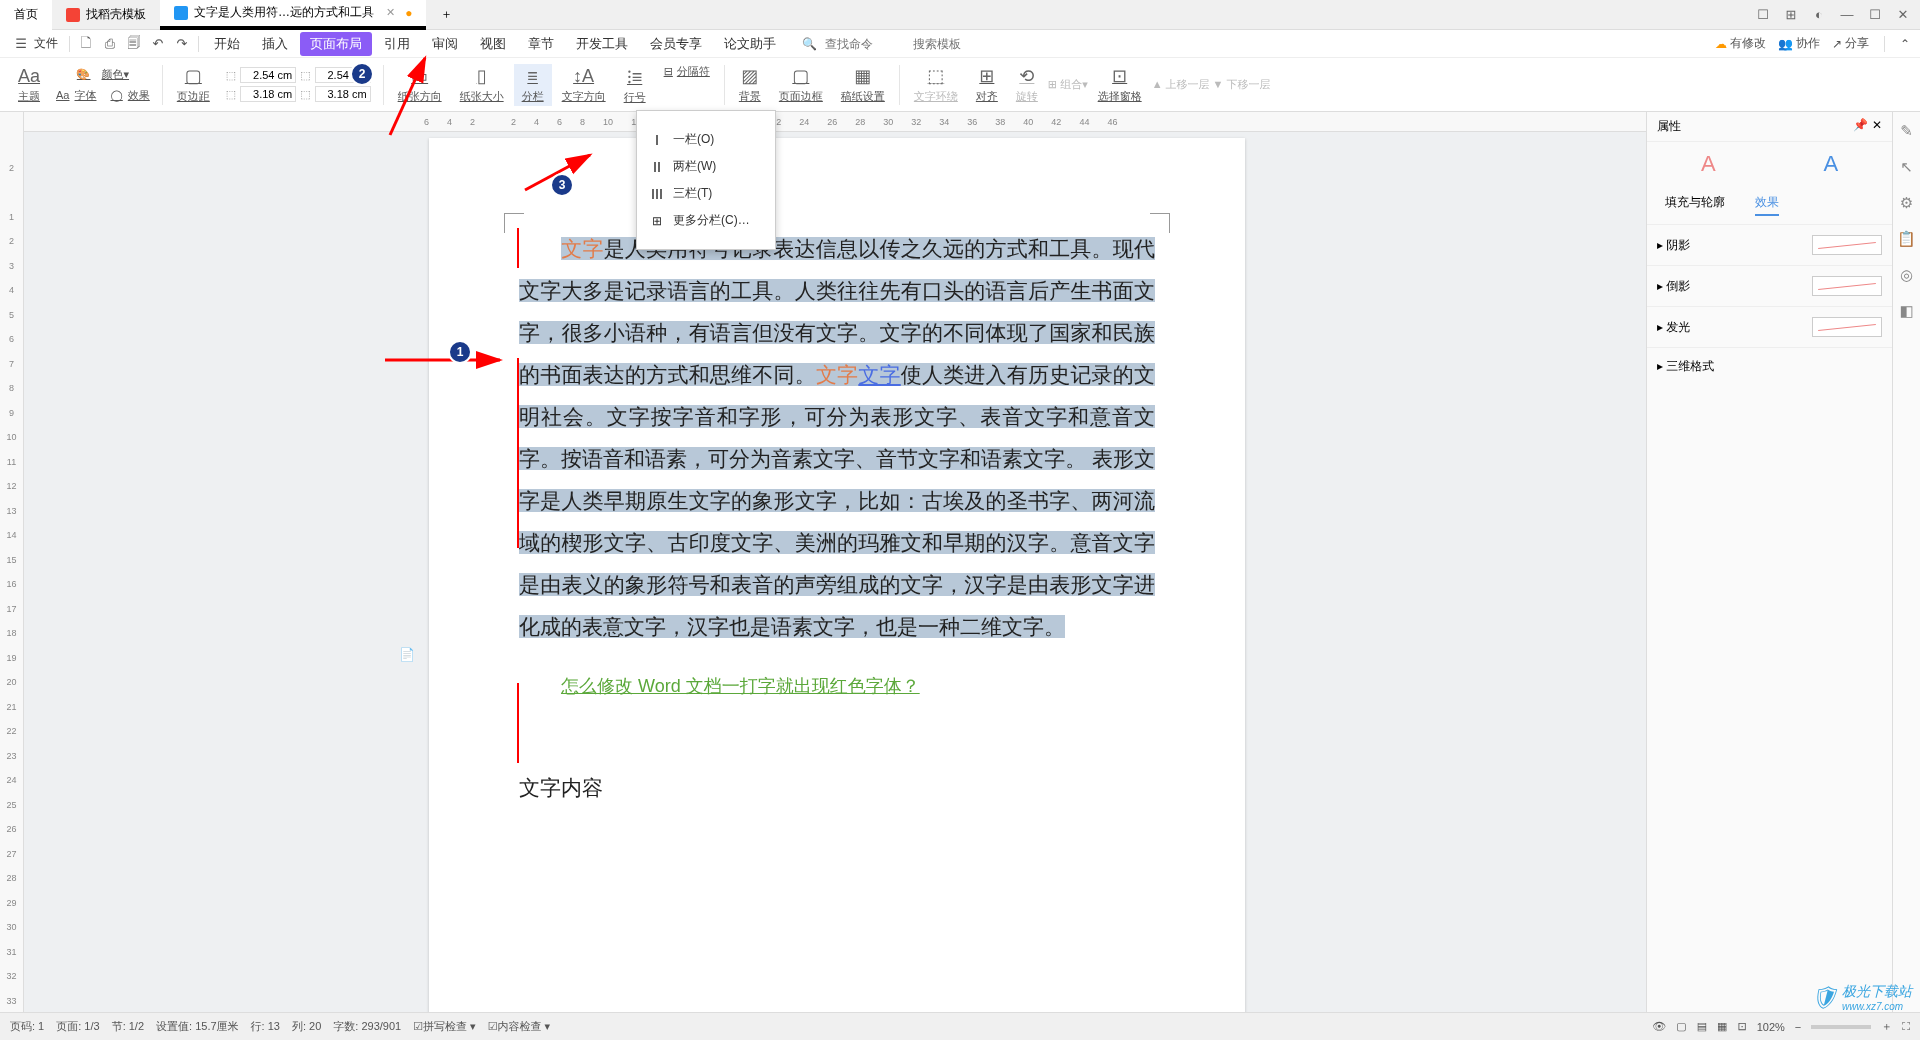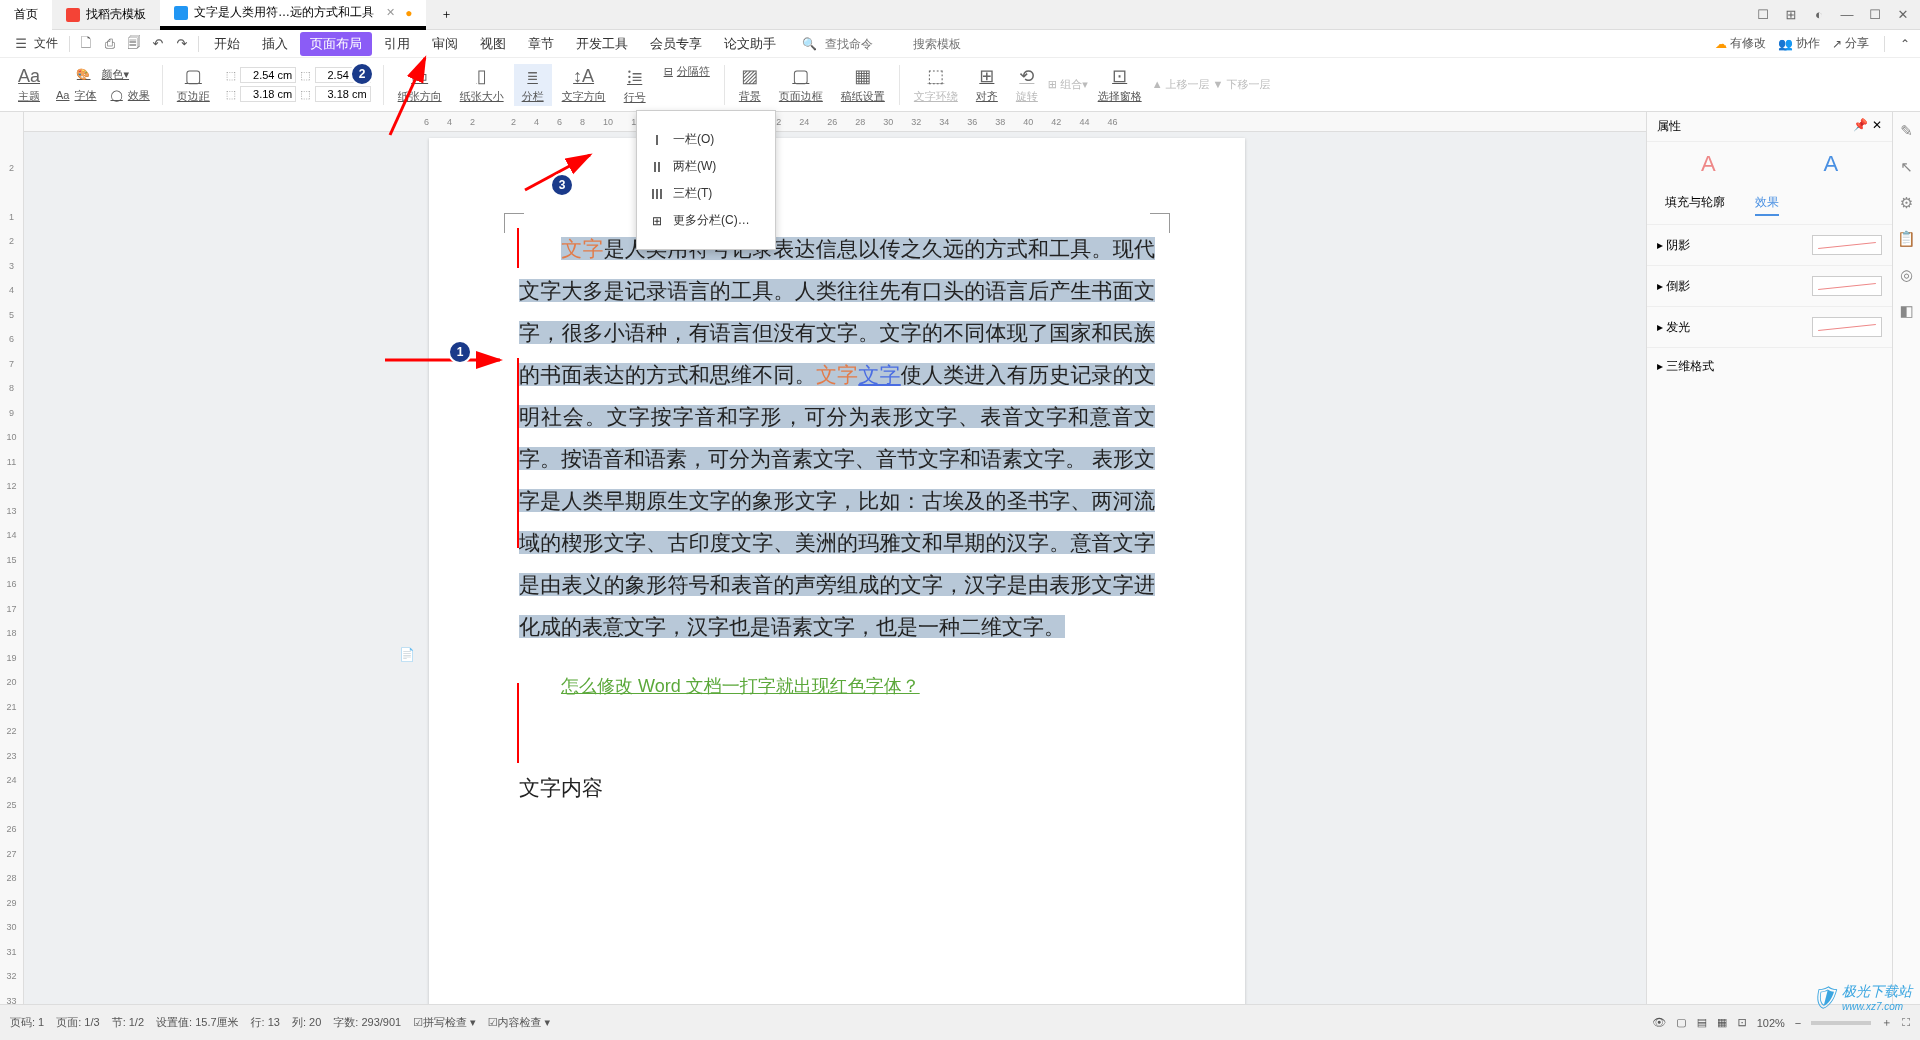--- a/index.html
+++ b/index.html
@@ -56,21 +56,21 @@
 .side-header { padding: 6px 10px; font-size: 12px; display: flex; justify-content: space-between; border-bottom: 1px solid #eee; }
 .side-tabs { display: flex; gap: 30px; padding: 8px 18px; font-size: 12px; }
 .side-tab { padding-bottom: 3px; cursor: pointer; text-align: center; }
 .side-tab.active { color: #4a90e2; border-bottom: 2px solid #4a90e2; }
 .side-icon-big { width: 36px; height: 32px; display: flex; align-items: center; justify-content: center; font-size: 22px; color: #4a90e2; }
 .side-section { padding: 10px; font-size: 12px; display: flex; align-items: center; justify-content: space-between; border-top: 1px solid #eee; }
 .swatch { width: 70px; height: 20px; border: 1px solid #ccc; background: #fff; position: relative; }
 .swatch::after { content: ''; position: absolute; left: 5px; right: 5px; top: 50%; border-top: 1px solid #e88; transform: rotate(-6deg); }
 .icon-strip { width: 28px; background: #fafafa; border-left: 1px solid #ddd; display: flex; flex-direction: column; gap: 18px; padding-top: 10px; align-items: center; }
 .icon-strip span { width: 18px; height: 18px; color: #888; font-size: 15px; cursor: pointer; display: flex; align-items: center; justify-content: center; }
-.statusbar { position: absolute; bottom: 0; left: 0; right: 0; height: 36px; background: #f0f0f0; border-top: 1px solid #ddd; display: flex; align-items: center; font-size: 11px; color: #555; padding: 0 10px; gap: 12px; }
+.statusbar { position: absolute; bottom: 0; left: 0; right: 0; height: 28px; background: #f0f0f0; border-top: 1px solid #ddd; display: flex; align-items: center; font-size: 11px; color: #555; padding: 0 10px; gap: 12px; }
 .statusbar .right { margin-left: auto; display: flex; align-items: center; gap: 10px; }
 .watermark { position: absolute; right: 8px; bottom: 28px; font-size: 14px; font-style: italic; z-index: 300; color: #3aa5e0; display: flex; align-items: center; gap: 4px; }
 .watermark .sub { font-size: 10px; color: #3aa5e0; }
 .float-icon { position: absolute; width: 20px; height: 20px; font-size: 13px; color: #8aa5d0; display: flex; align-items: center; justify-content: center; }
 .disabled { color: #bbb !important; }
 </style>
 </head>
 <body>
 
 <div class="titlebar">

